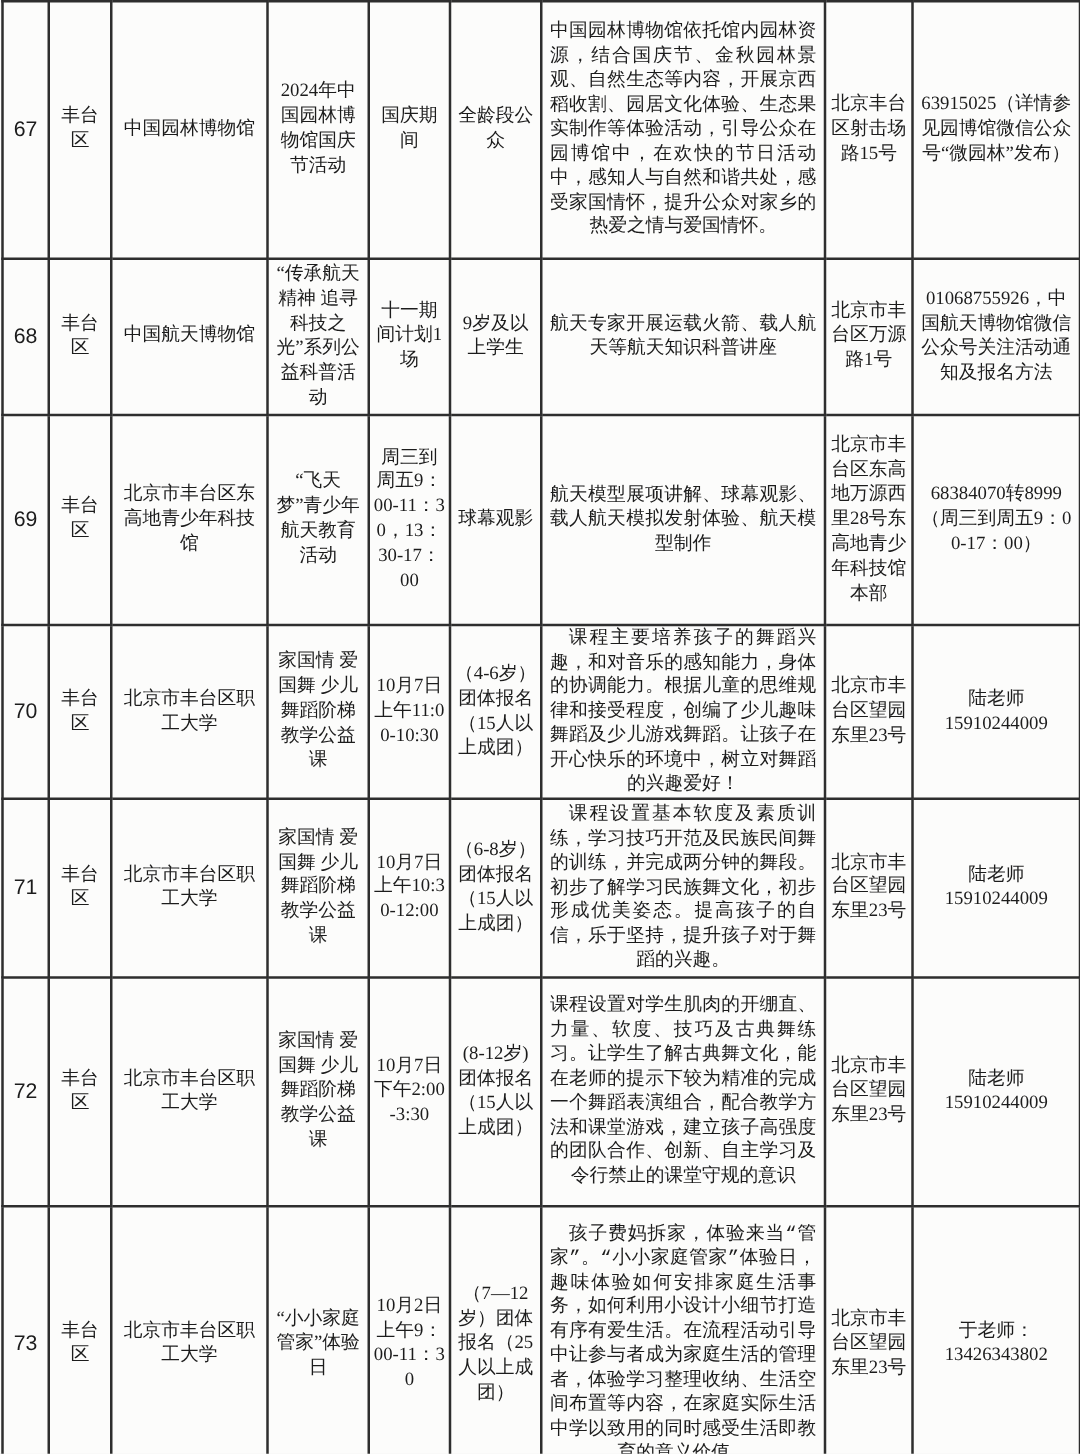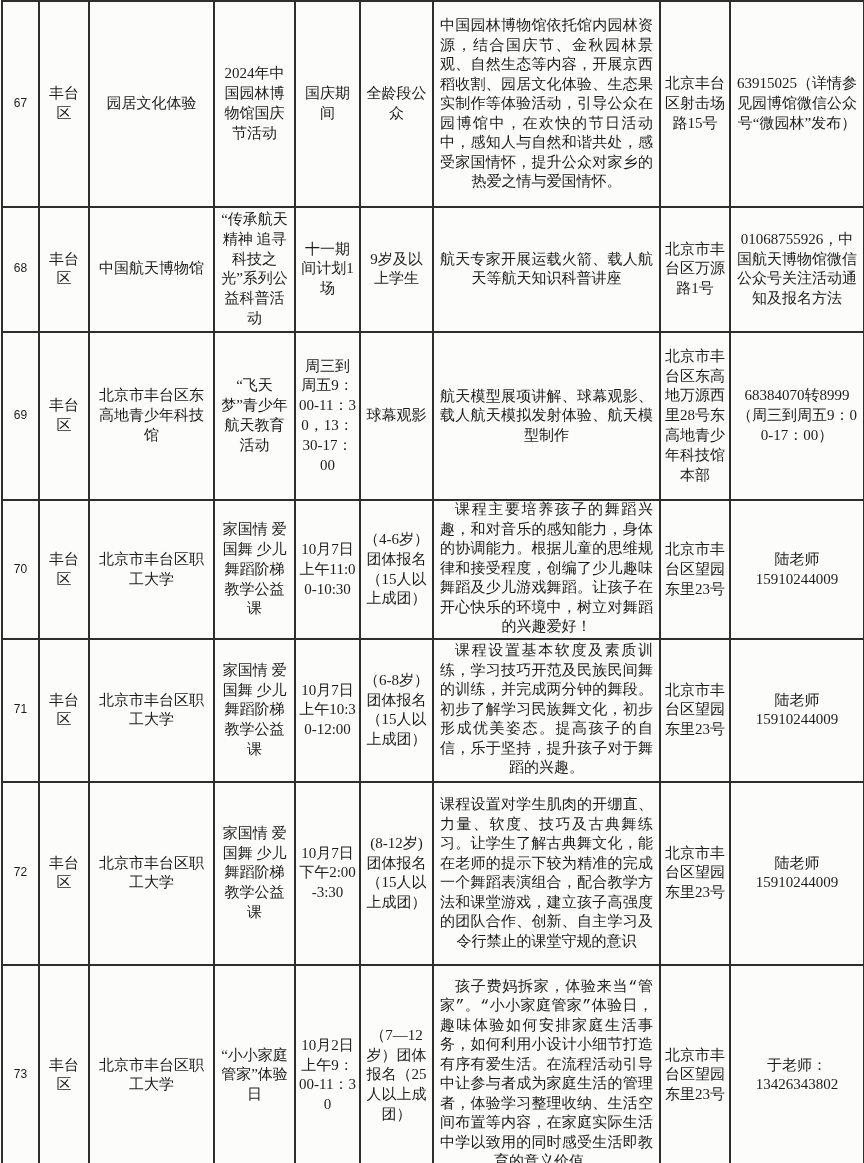--- a/index.html
+++ b/index.html
@@ -29,21 +29,21 @@
   td {
     border: 2px solid #2e2e2e;
     text-align: center;
     vertical-align: middle;
     padding: 2px 3px;
     font-size: 15px;
     line-height: 1.32;
     word-break: break-all;
     overflow: hidden;
   }
-  td.num { font-family: "Liberation Sans", "DejaVu Sans", sans-serif; font-size: 12px; }
+  td.num { font-family: "Liberation Sans", "DejaVu Sans", sans-serif; font-size: 17px; }
   td.desc {
     text-align: justify;
     text-align-last: center;
     padding: 0 6px;
     font-size: 15px;
     line-height: 1.3;
   }
   td.desc.indent { text-indent: 1em; font-family: Liberation Mono, monospace; }
   td.contact { white-space: pre-line; text-align: center; }
   td.addr { padding: 14px 2px; }
@@ -68,21 +68,21 @@
         <col style="width:65px">
         <col style="width:73px">
       <col style="width:227px">
         <col style="width:70px">
         <col style="width:134px">
     </colgroup>
     <tbody>
       <tr class="h67">
         <td class="num">67</td>
         <td>丰台区</td>
-        <td>园居文化体验</td>
+        <td>中国园林博物馆</td>
         <td>2024年中国园林博物馆国庆节活动</td>
         <td>国庆期间</td>
         <td>全龄段公众</td>
         <td class="desc">中国园林博物馆依托馆内园林资源，结合国庆节、金秋园林景观、自然生态等内容，开展京西稻收割、园居文化体验、生态果实制作等体验活动，引导公众在园博馆中，在欢快的节日活动中，感知人与自然和谐共处，感受家国情怀，提升公众对家乡的热爱之情与爱国情怀。</td>
         <td class="addr">北京丰台区射击场路15号</td>
         <td class="contact">63915025（详情参见园博馆微信公众号“微园林”发布）</td>
       </tr>
       <tr class="h68">
         <td class="num">68</td>
         <td>丰台区</td>

